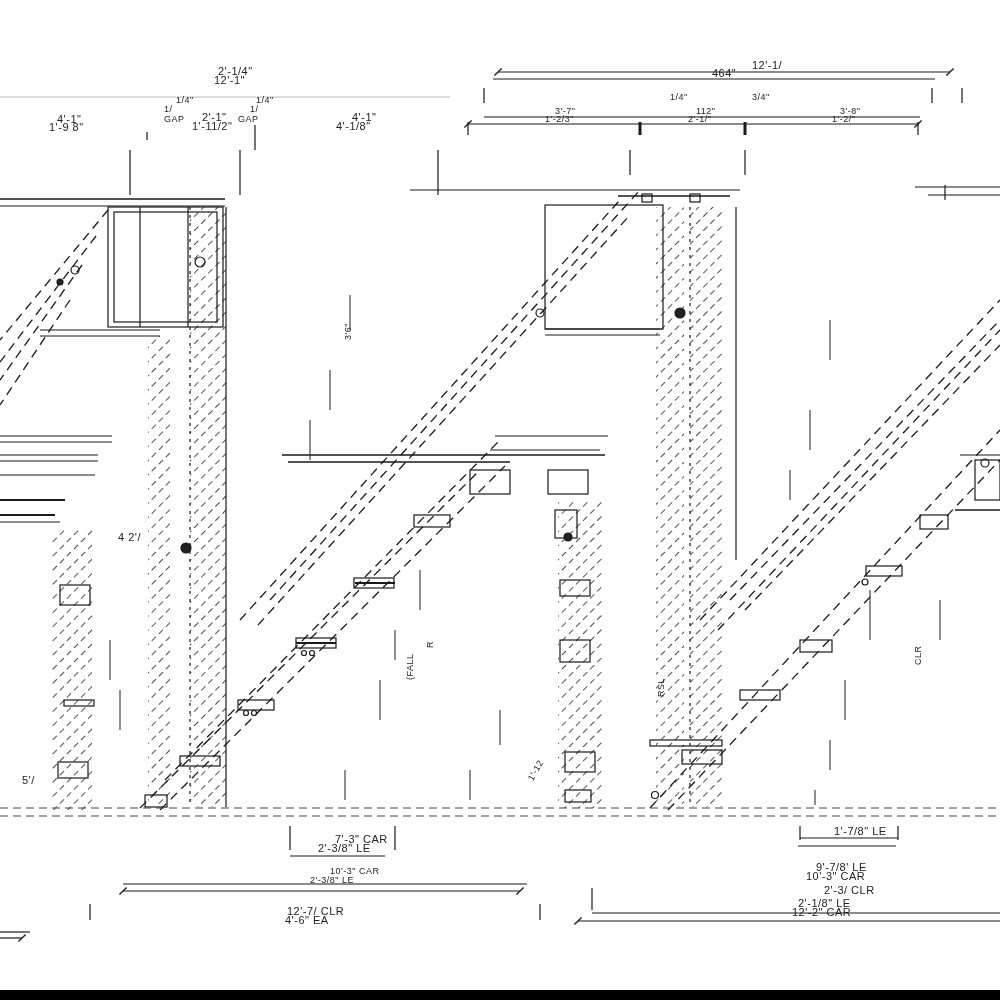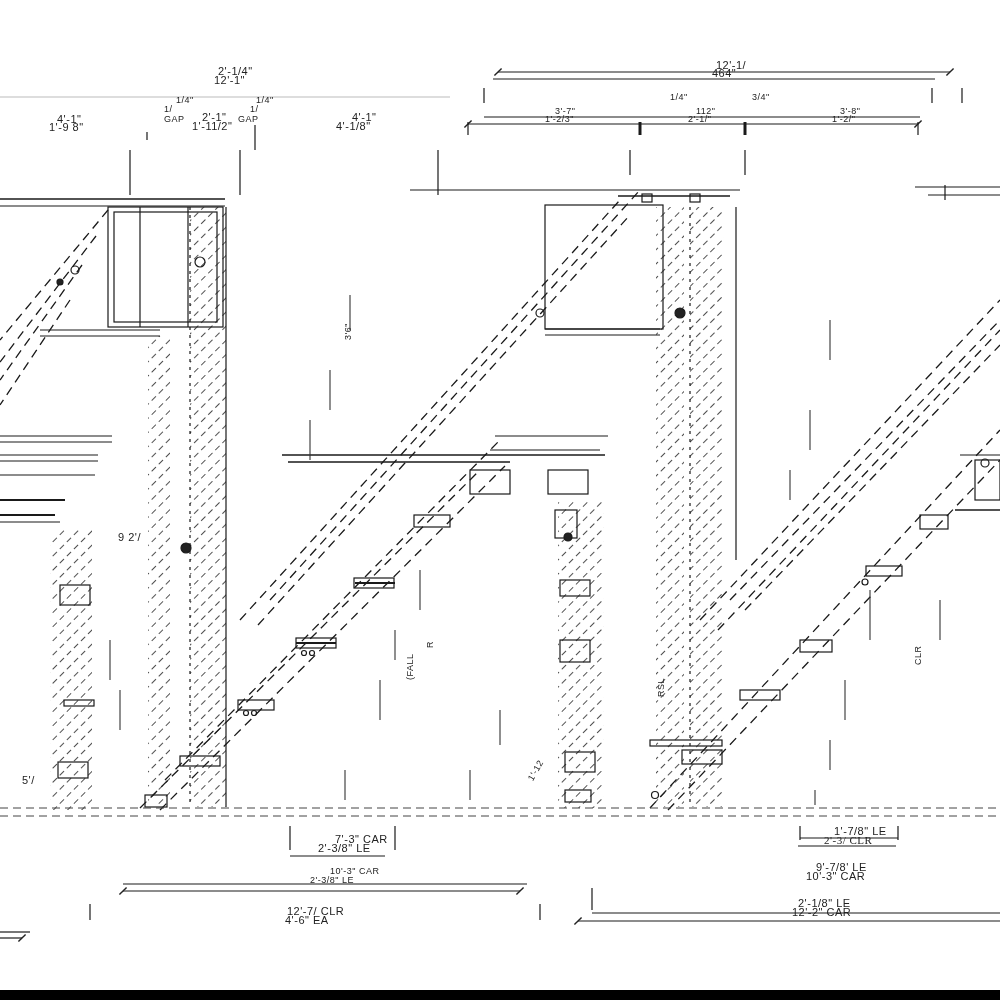--- a/index.html
+++ b/index.html
@@ -244,46 +244,46 @@
 <div class="lbl sm" style="left:164px;top:104px;">1/</div>
 <div class="lbl sm" style="left:164px;top:114px;">GAP</div>
 <div class="lbl" style="left:202px;top:112px;">2'-1"</div>
 <div class="lbl" style="left:192px;top:121px;">1'-11/2"</div>
 <div class="lbl sm" style="left:256px;top:95px;">1/4"</div>
 <div class="lbl sm" style="left:250px;top:104px;">1/</div>
 <div class="lbl sm" style="left:238px;top:114px;">GAP</div>
 <div class="lbl" style="left:352px;top:112px;">4'-1"</div>
 <div class="lbl" style="left:336px;top:121px;">4'-1/8"</div>
 
-<div class="lbl" style="left:716px;top:60px;">12'-1/</div>
+<div class="lbl" style="left:752px;top:60px;">12'-1/</div>
 <div class="lbl" style="left:712px;top:68px;">464"</div>
 <div class="lbl sm" style="left:555px;top:106px;">3'-7"</div>
 <div class="lbl sm" style="left:545px;top:114px;">1'-2/3"</div>
 <div class="lbl sm" style="left:670px;top:92px;">1/4"</div>
 <div class="lbl sm" style="left:752px;top:92px;">3/4"</div>
 <div class="lbl sm" style="left:696px;top:106px;">112"</div>
 <div class="lbl sm" style="left:688px;top:114px;">2'-1/"</div>
 <div class="lbl sm" style="left:840px;top:106px;">3'-8"</div>
 <div class="lbl sm" style="left:832px;top:114px;">1'-2/"</div>
 
 <div class="lbl" style="left:335px;top:834px;">7'-3" CAR</div>
 <div class="lbl" style="left:318px;top:843px;">2'-3/8" LE</div>
 <div class="lbl sm" style="left:330px;top:866px;">10'-3" CAR</div>
 <div class="lbl sm" style="left:310px;top:875px;">2'-3/8" LE</div>
 <div class="lbl" style="left:287px;top:906px;">12'-7/ CLR</div>
 <div class="lbl" style="left:285px;top:915px;">4'-6" EA</div>
 
 <div class="lbl" style="left:834px;top:826px;">1'-7/8" LE</div>
-<div class="lbl" style="left:824px;top:835px;font-family:Liberation Serif, serif;">2'-3/ CLR</div>
+<div class="lbl" style="left:824px;top:885px;">2'-3/ CLR</div>
 <div class="lbl" style="left:816px;top:862px;">9'-7/8' LE</div>
 <div class="lbl" style="left:806px;top:871px;">10'-3" CAR</div>
 <div class="lbl" style="left:798px;top:898px;">2'-1/8" LE</div>
 <div class="lbl" style="left:792px;top:907px;">12'-2" CAR</div>
 
-<div class="lbl" style="left:118px;top:532px;">9 2'/</div>
+<div class="lbl" style="left:118px;top:532px;">4 2'/</div>
 <div class="lbl" style="left:22px;top:775px;">5'/</div>
 <div class="lbl sm rot" style="left:343px;top:340px;">3'6"</div>
 <div class="lbl sm rot" style="left:405px;top:680px;">(FALL</div>
 <div class="lbl sm rot" style="left:425px;top:648px;">R</div>
 <div class="lbl sm rot" style="left:913px;top:665px;">CLR</div>
 <div class="lbl sm rot" style="left:656px;top:697px;">RSL</div>
 <div class="lbl sm" style="left:525px;top:765px;transform:rotate(-60deg);">1'-12</div>
 
 <div class="bottom-bar"></div>
 

